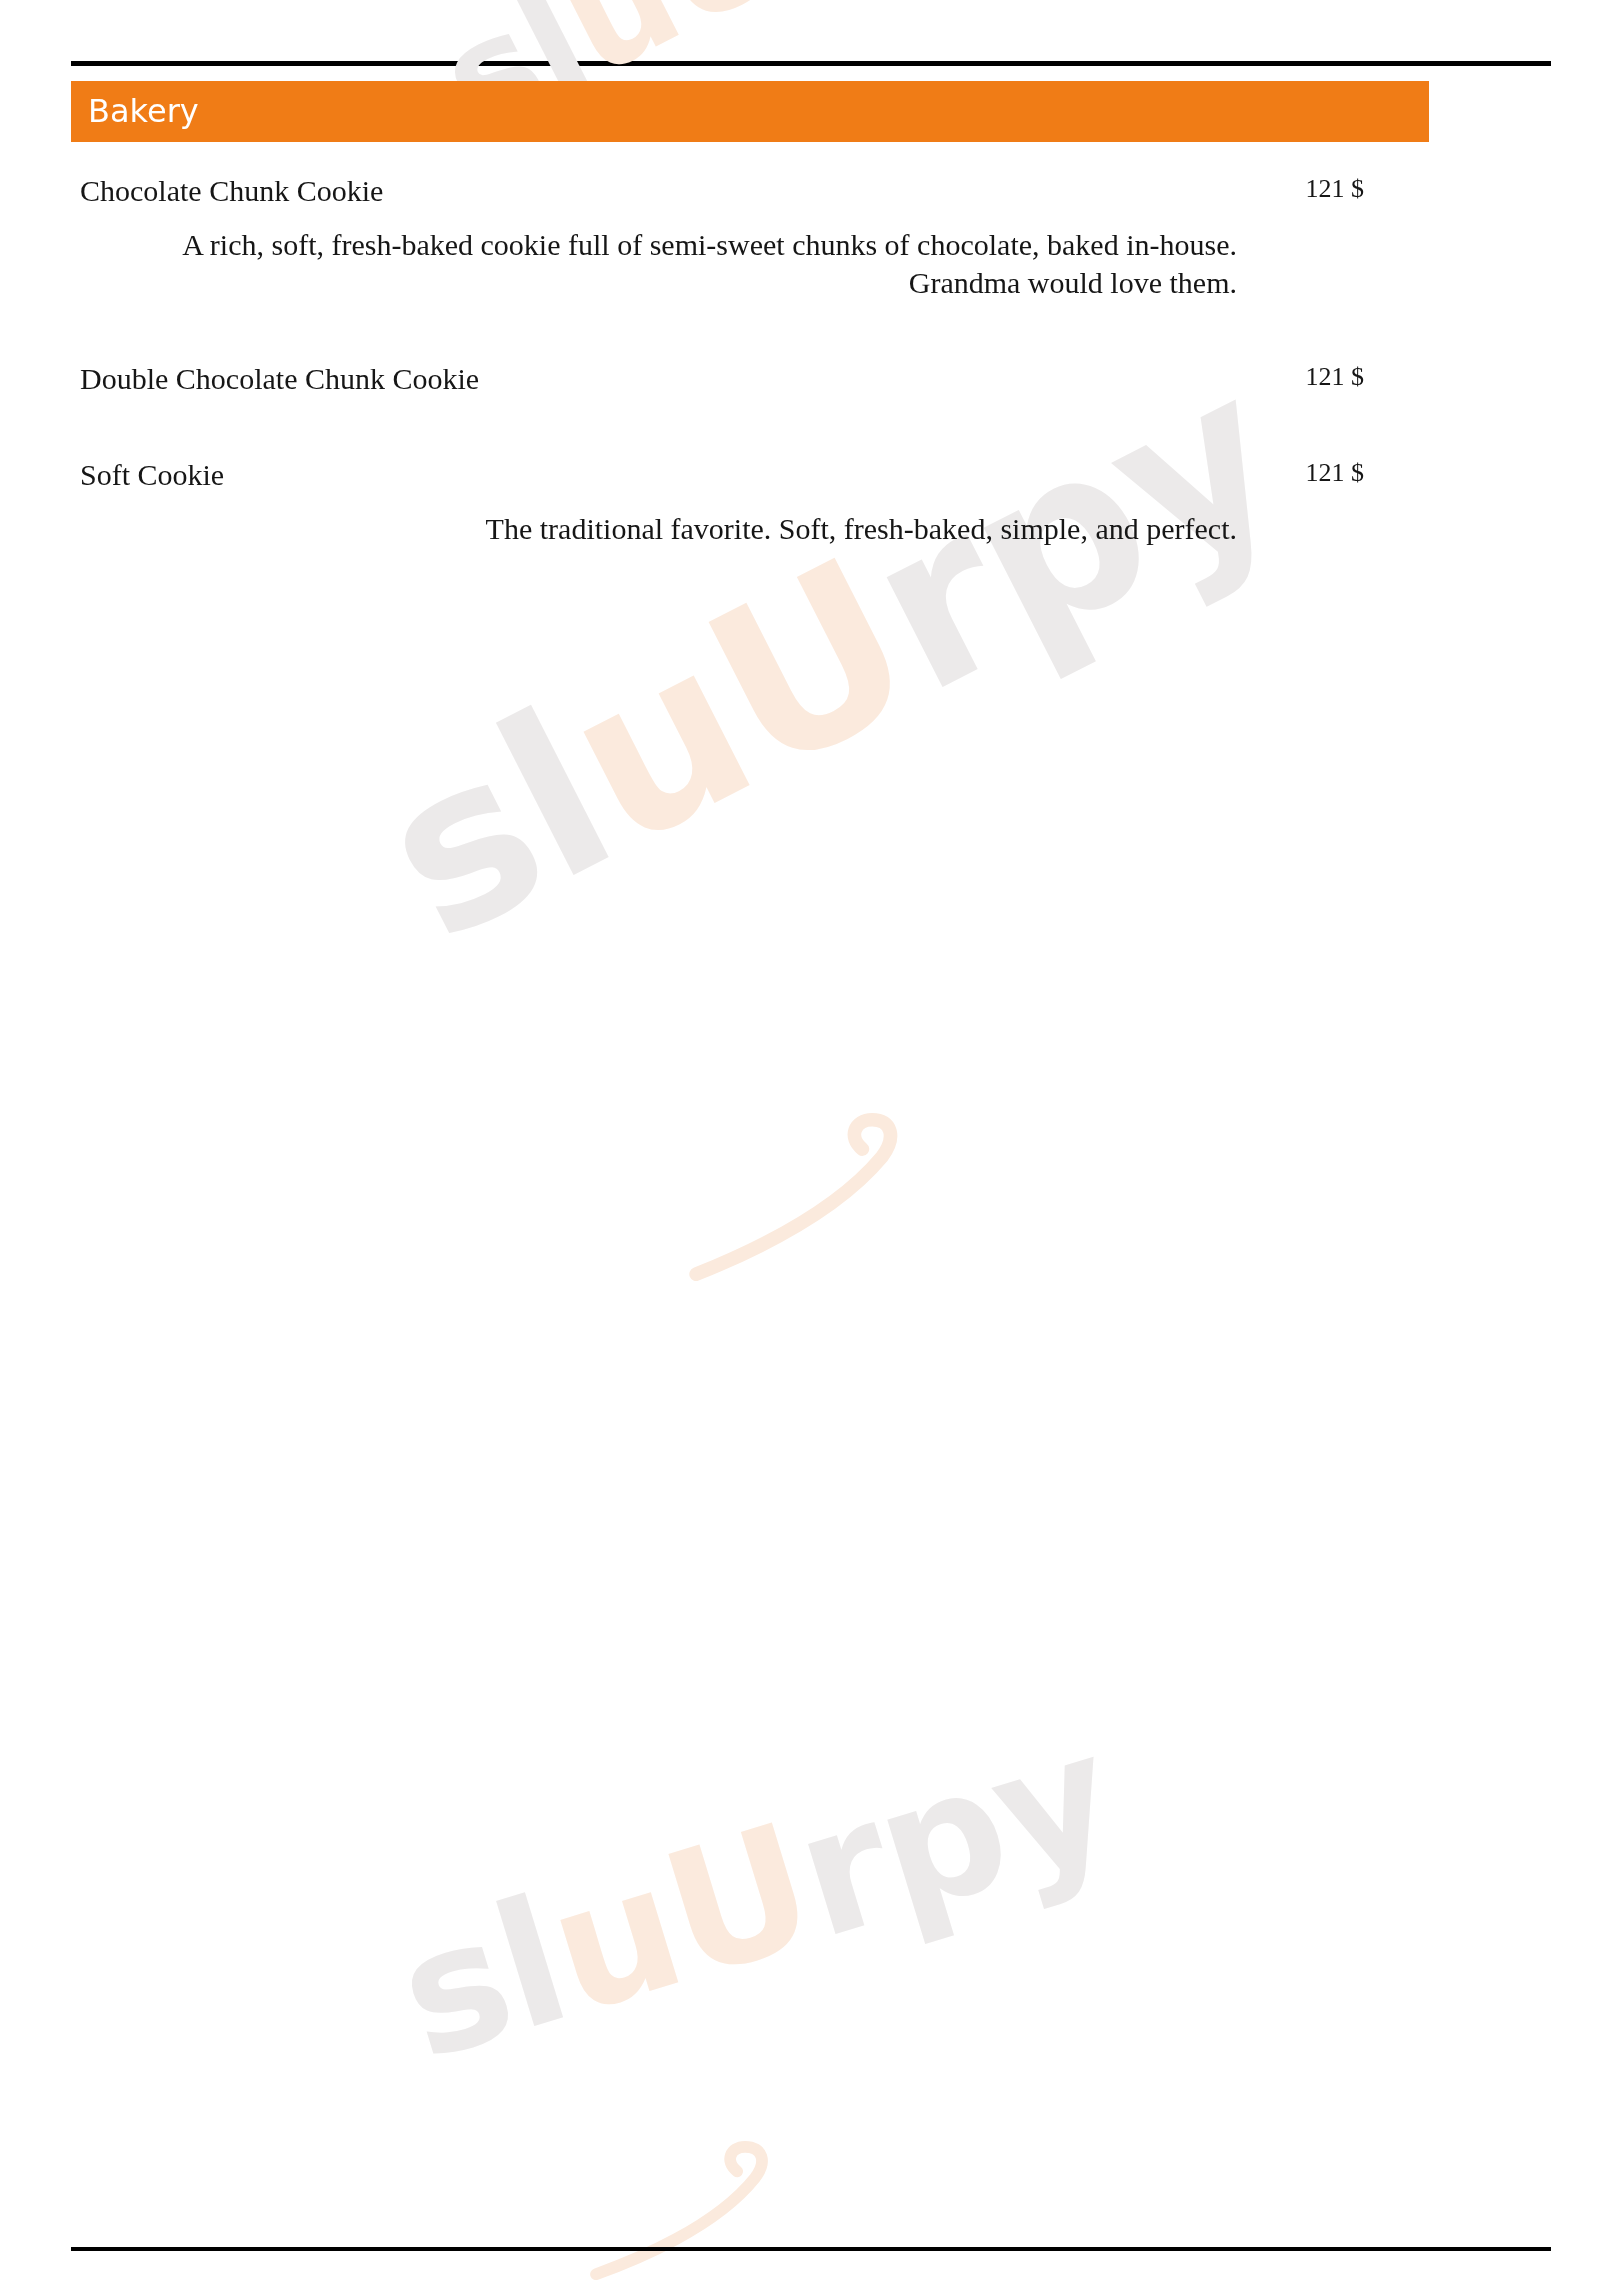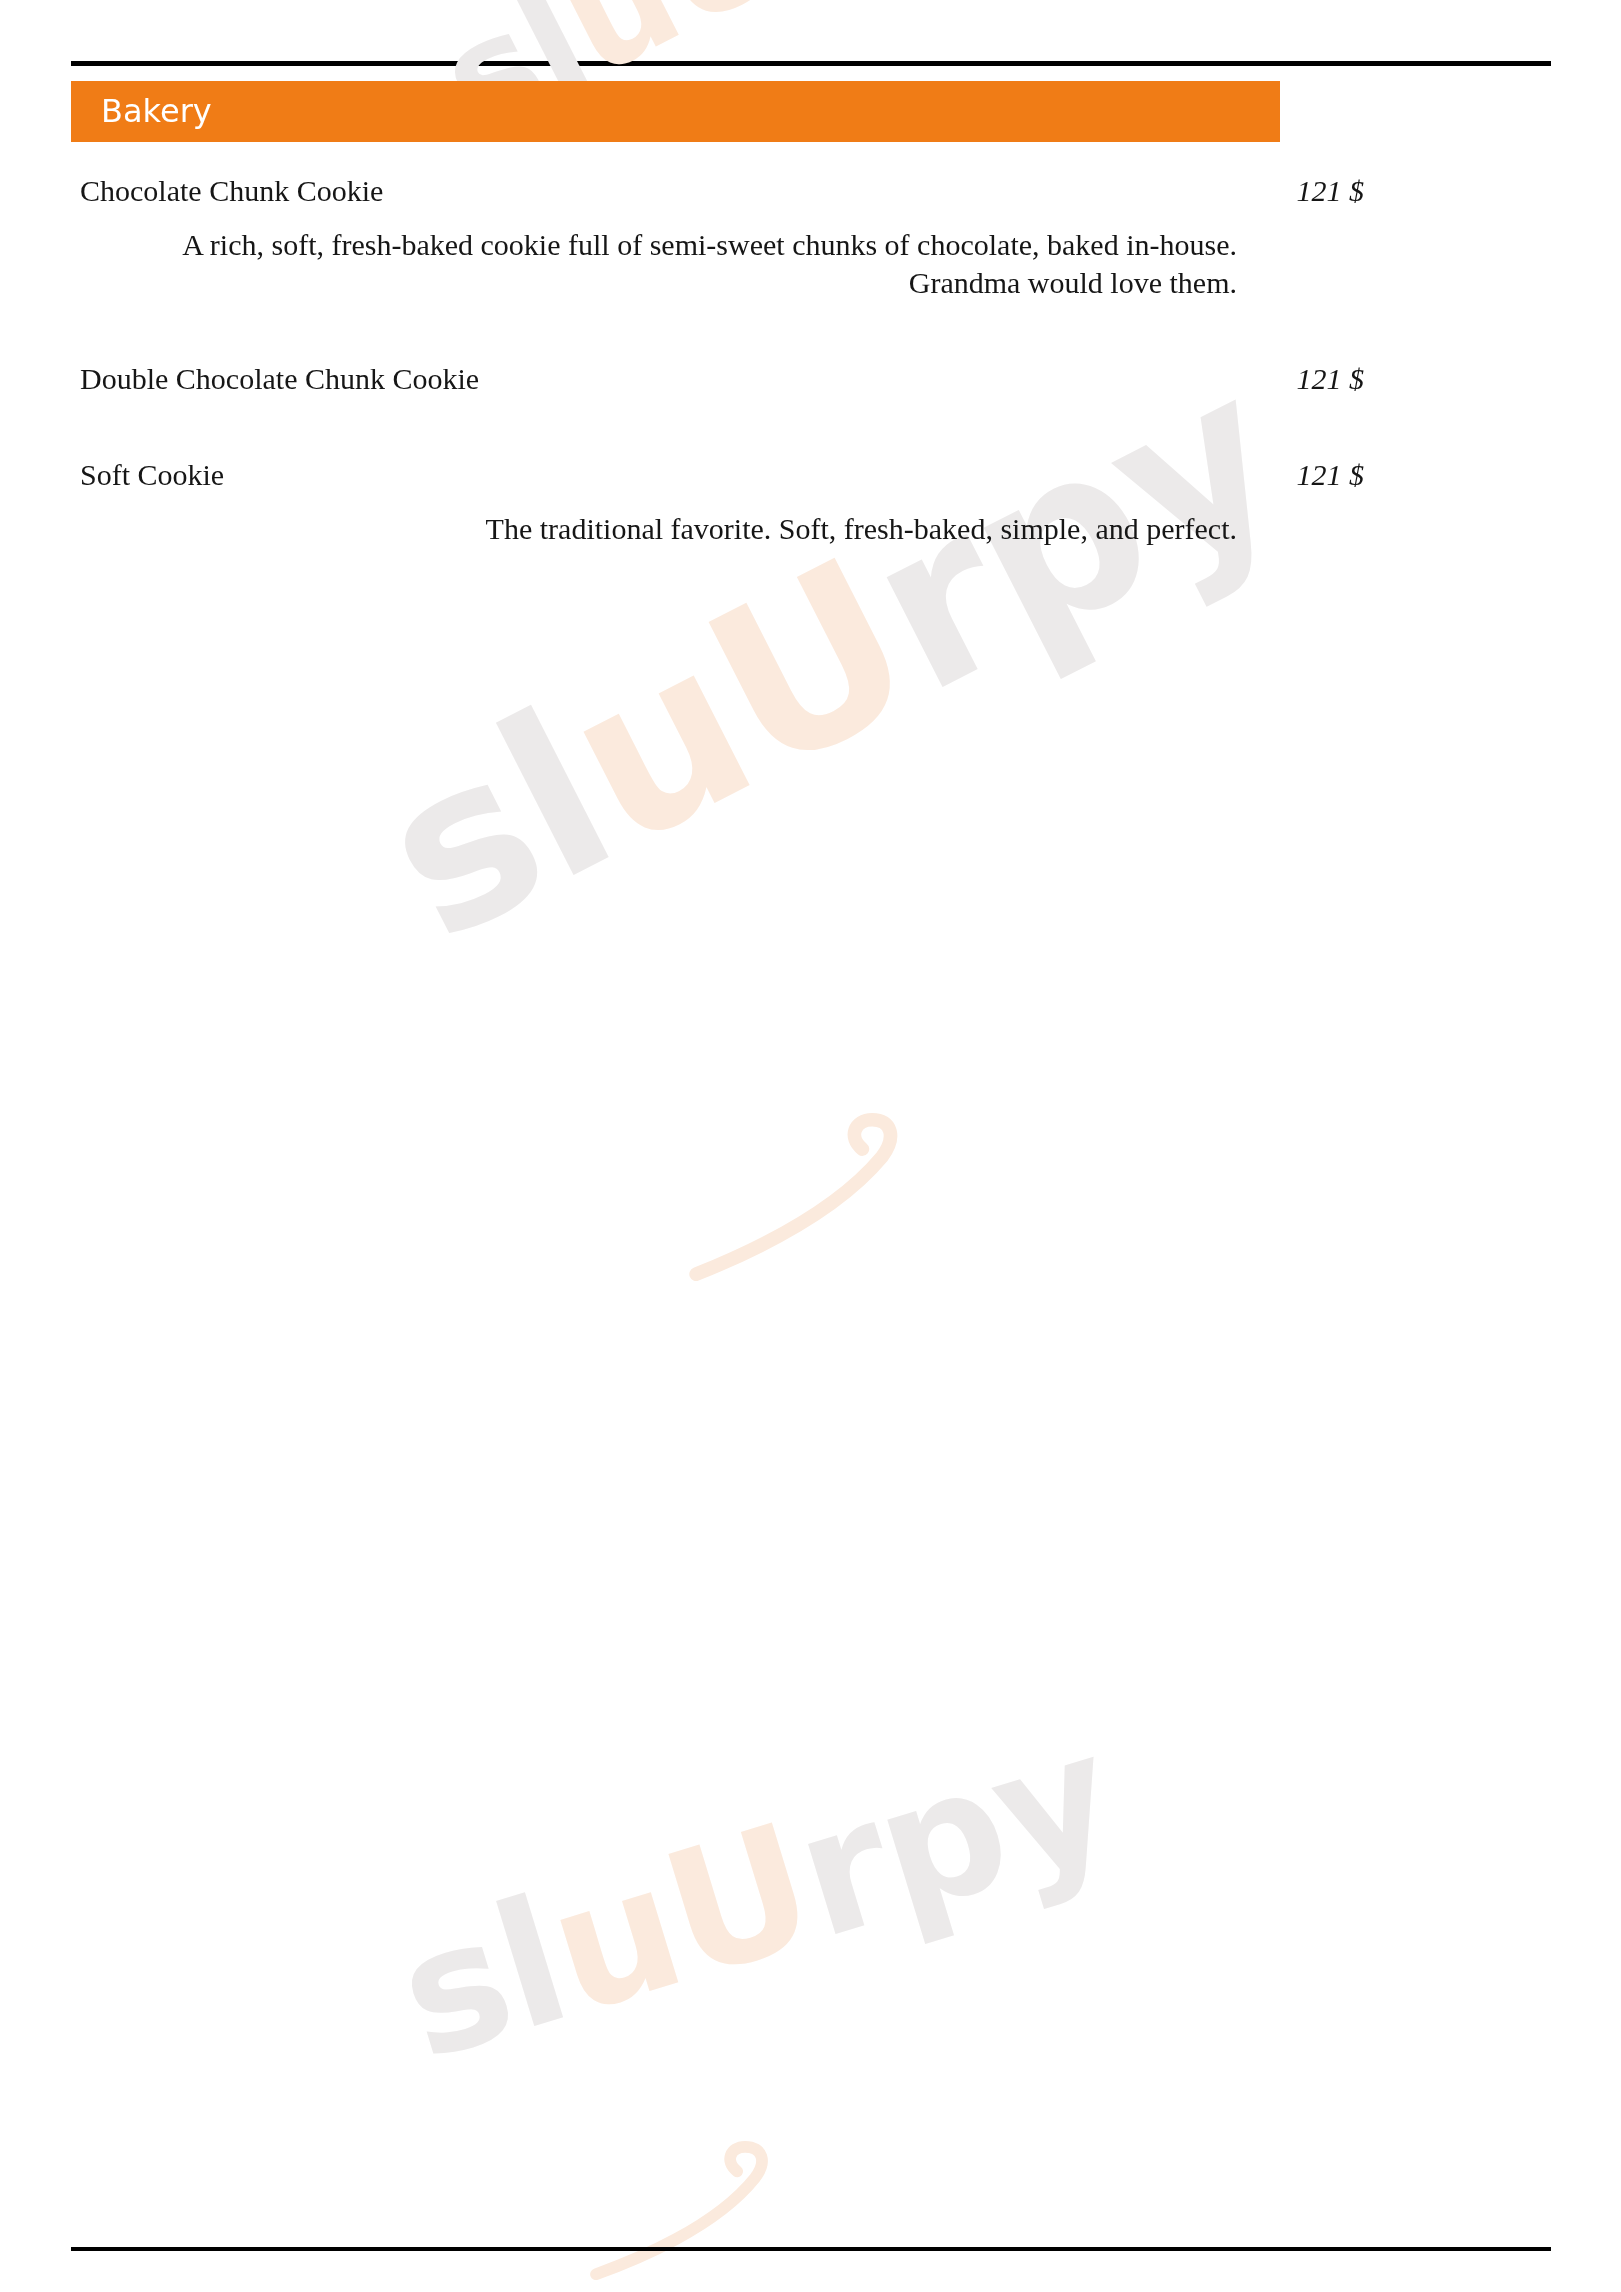--- a/index.html
+++ b/index.html
@@ -87,28 +87,28 @@
     position: absolute;
     pointer-events: none;
     user-select: none;
   }
 
   
   .section-header {
     position: absolute;
     left: 71px;
     top: 81px;
-    width: 1209px;
+    width: 1358px;
     height: 61px;
     background: #f07c16;
     color: #ffffff;
     font-family: "DejaVu Sans", sans-serif;
     font-size: 32px;
     line-height: 61px;
-    padding-left: 30px;
+    padding-left: 17px;
     box-sizing: border-box;
   }
 
   
   .items {
     position: absolute;
     left: 80px;
     top: 174px;
     width: 1284px;
     text-align: right;
@@ -126,24 +126,23 @@
     left: 0;
     top: 0;
     font-size: 30px;
     color: #161616;
     white-space: nowrap;
   }
   .item-price {
     position: absolute;
     right: 0;
     top: 0;
-    font-size: 30px;
+    font-size: 26px;
     color: #161616;
     white-space: nowrap;
-    font-style: italic;
   }
   .item-desc {
     margin-top: 15px;
     font-size: 30px;
     line-height: 1.28;
     color: #161616;
     width: 1157px;
   }
   .desc-2 { width: 1196px; }
   .desc-3 { width: 1157px; }

